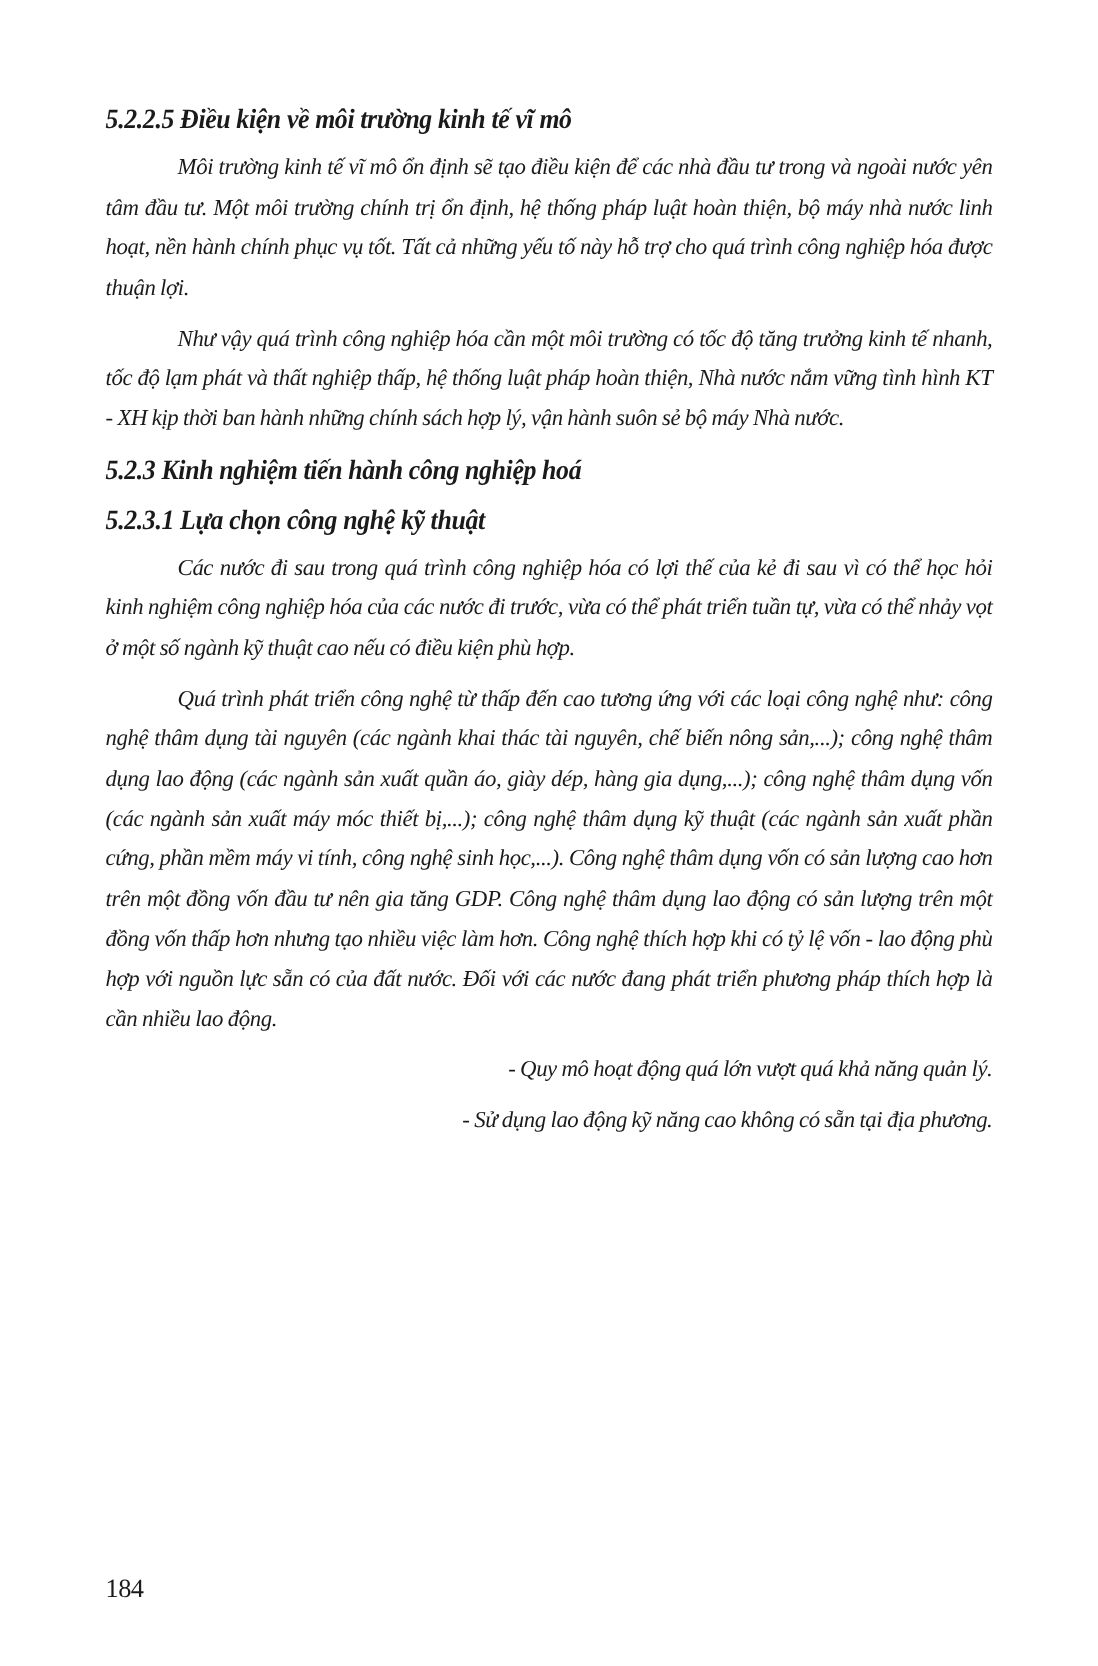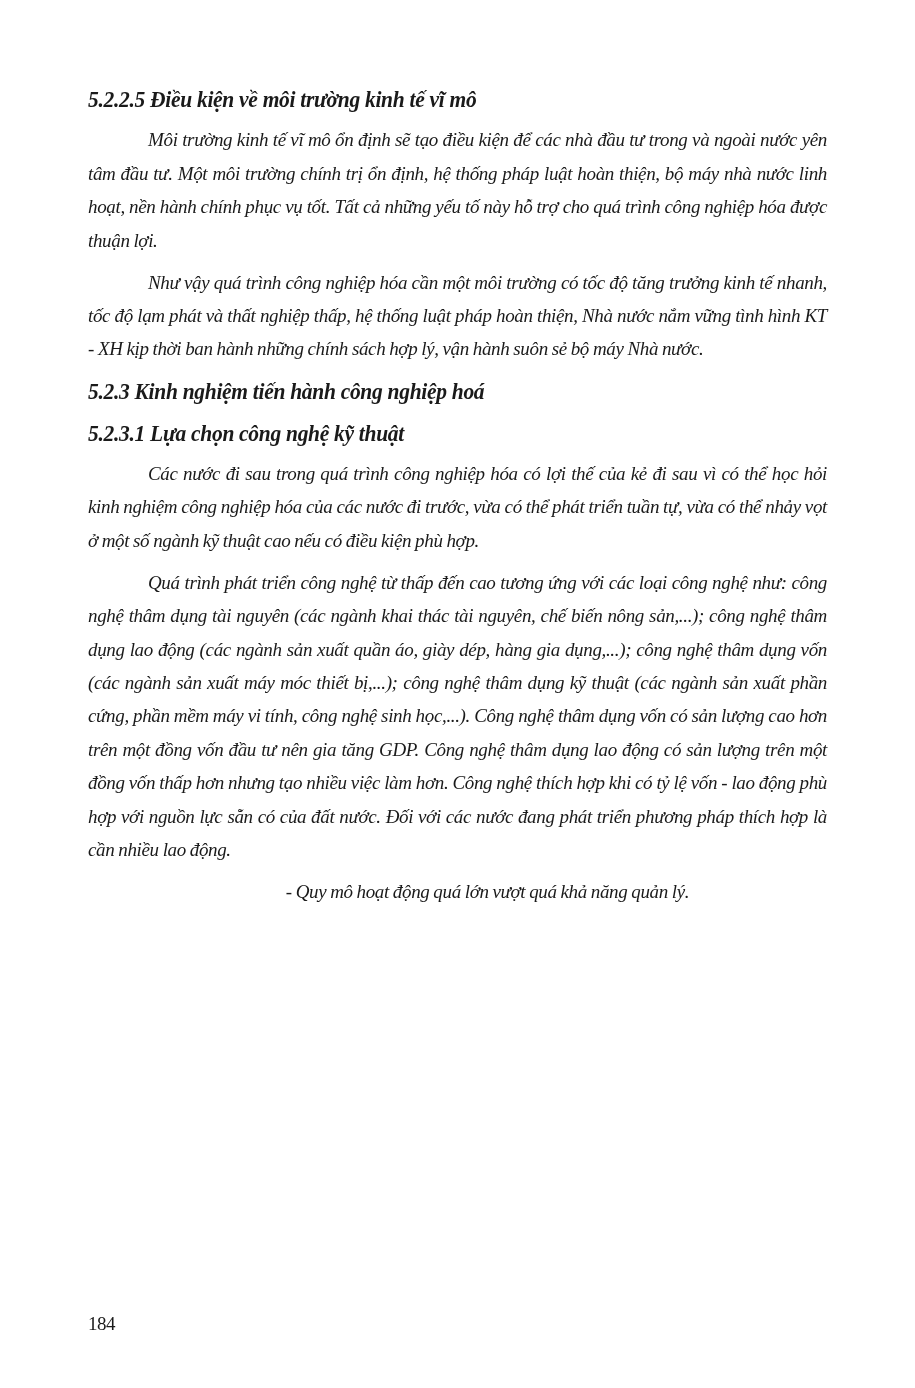--- a/index.html
+++ b/index.html
@@ -14,36 +14,37 @@
     .h {
       font-weight: bold; font-size: 21.5px; line-height: 33.4px;
       margin: 0 0 8px 0; letter-spacing: -0.3px;
       transform: scaleY(1.08); transform-origin: top left;
     }
     .p {
       font-size: 19px; line-height: 33.4px; margin: 0 0 8.5px 0;
       text-align: justify; text-indent: 60px; letter-spacing: -0.35px;
       word-spacing: -0.5px;
     }
-    .p.bullet { text-align: center; }
+    .p.bullet { text-align: right; }
     .pagenum {
       position: absolute; left: 88px; top: 1312px;
-      font-size: 19px; line-height: 24px; letter-spacing: -0.5px;
+      font-size: 22px; line-height: 24px; letter-spacing: -0.5px;
     }
   </style>
 </head>
 <body>
 
 <div class="page">
   <h2 class="h">5.2.2.5  Điều kiện về môi trường kinh tế vĩ mô</h2>
   <p class="p">Môi trường kinh tế vĩ mô ổn định sẽ tạo điều kiện để các nhà đầu tư trong và ngoài nước yên tâm đầu tư. Một môi trường chính trị ổn định, hệ thống pháp luật hoàn thiện, bộ máy nhà nước linh hoạt, nền hành chính phục vụ tốt. Tất cả những yếu tố này hỗ trợ cho quá trình công nghiệp hóa được thuận lợi.</p>
   <p class="p">Như vậy quá trình công nghiệp hóa cần một môi trường có tốc độ tăng trưởng kinh tế nhanh, tốc độ lạm phát và thất nghiệp thấp, hệ thống luật pháp hoàn thiện, Nhà nước nắm vững tình hình KT - XH kịp thời ban hành những chính sách hợp lý, vận hành suôn sẻ bộ máy Nhà nước.</p>
 
   <h2 class="h">5.2.3 Kinh nghiệm tiến hành công nghiệp hoá</h2>
   <h2 class="h">5.2.3.1  Lựa chọn công nghệ kỹ thuật</h2>
 
   <p class="p">Các nước đi sau trong quá trình công nghiệp hóa có lợi thế của kẻ đi sau vì có thể học hỏi kinh nghiệm công nghiệp hóa của các nước đi trước, vừa có thể phát triển tuần tự, vừa có thể nhảy vọt ở một số ngành kỹ thuật cao nếu có điều kiện phù hợp.</p>
   <p class="p">Quá trình phát triển công nghệ từ thấp đến cao tương ứng với các loại công nghệ như: công nghệ thâm dụng tài nguyên (các ngành khai thác tài nguyên, chế biến nông sản,...); công nghệ thâm dụng lao động (các ngành sản xuất quần áo, giày dép, hàng gia dụng,...); công nghệ thâm dụng vốn (các ngành sản xuất máy móc thiết bị,...); công nghệ thâm dụng kỹ thuật (các ngành sản xuất phần cứng, phần mềm máy vi tính, công nghệ sinh học,...). Công nghệ thâm dụng vốn có sản lượng cao hơn trên một đồng vốn đầu tư nên gia tăng GDP. Công nghệ thâm dụng lao động có sản lượng trên một đồng vốn thấp hơn nhưng tạo nhiều việc làm hơn. Công nghệ thích hợp khi có tỷ lệ vốn - lao động phù hợp với nguồn lực sẵn có của đất nước. Đối với các nước đang phát triển phương pháp thích hợp là cần nhiều lao động.</p>
 
   <p class="p bullet">- Quy mô hoạt động quá lớn vượt quá khả năng quản lý.</p>
+  <p class="p bullet">- Sử dụng lao động kỹ năng cao không có sẵn tại địa phương.</p>
 </div>
 
 <div class="pagenum">184</div>
 
 </body></html>

